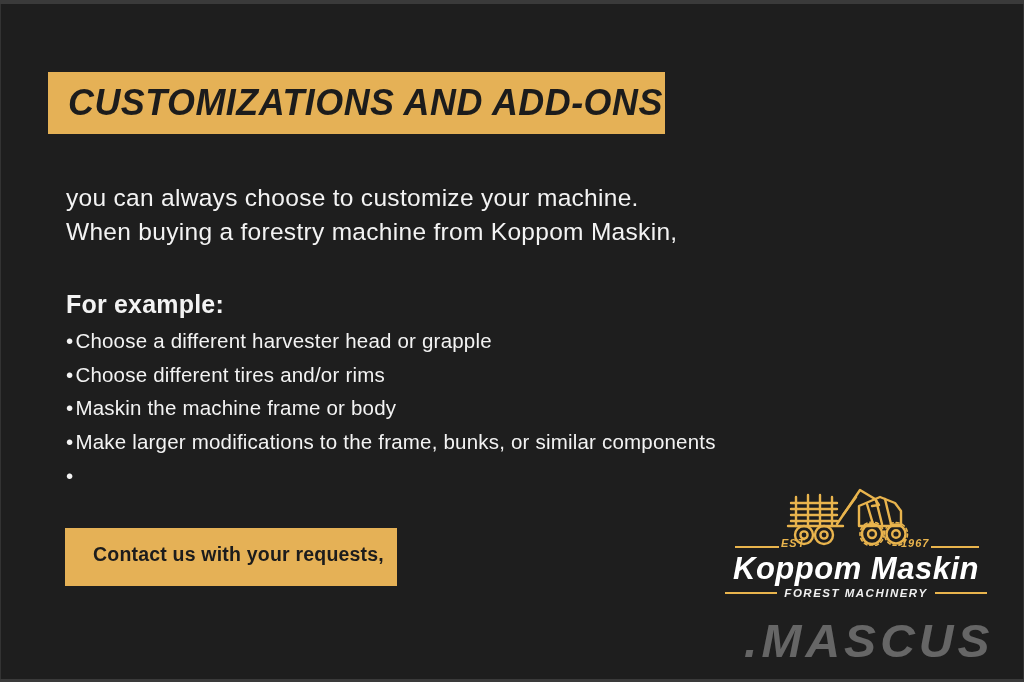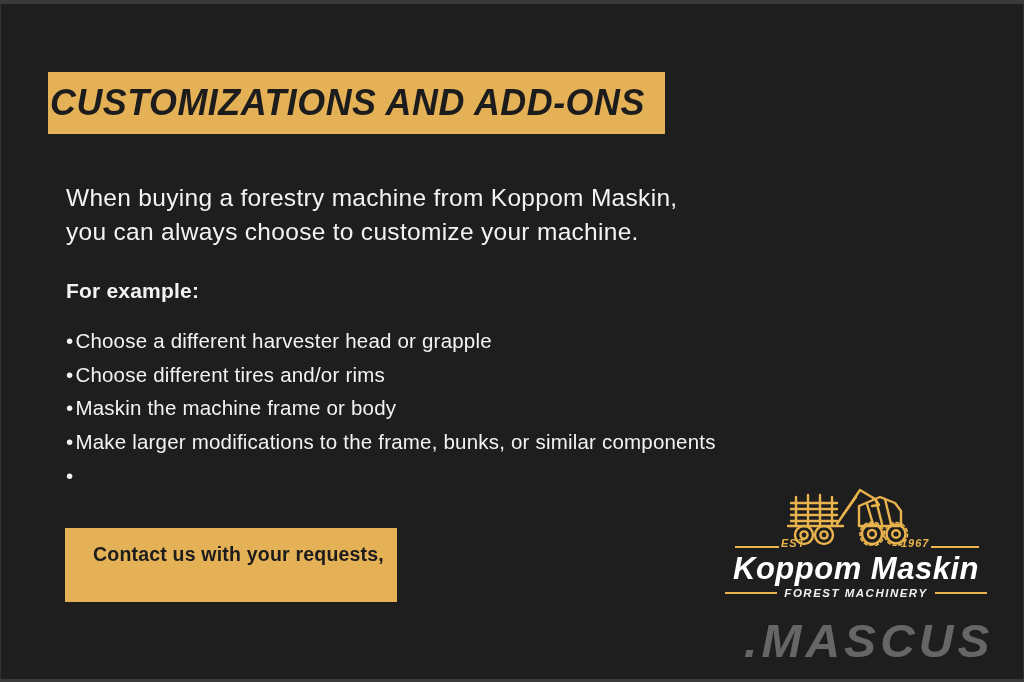--- a/index.html
+++ b/index.html
@@ -21,52 +21,52 @@
     box-shadow:inset 0 0 0 1px #333;
   }
   .edge-line{position:absolute;left:0;right:0;height:4px;background:var(--edge);}
   .edge-line.top{top:0;}
   .edge-line.bottom{bottom:0;height:3px;}
 
   
   .title-banner{
     position:absolute;left:48px;top:72px;width:617px;height:62px;
     background:var(--accent);
-    display:flex;align-items:center;padding-left:2px;
+    display:flex;align-items:center;padding-left:20px;
   }
   .title-banner h1{
     font-size:37px;font-weight:bold;font-style:italic;
     color:var(--text-dark);letter-spacing:.5px;white-space:nowrap;
     transform:scaleX(.97);transform-origin:left center;
   }
 
   
   .intro{
     position:absolute;left:66px;top:181px;
     color:var(--text-light);font-size:24.5px;line-height:33.5px;
     letter-spacing:.3px;
   }
 
   
   .examples-heading{
-    position:absolute;left:66px;top:279px;
-    color:var(--text-light);font-size:21px;font-weight:bold;letter-spacing:.2px;
+    position:absolute;left:66px;top:290px;
+    color:var(--text-light);font-size:25px;font-weight:bold;letter-spacing:.2px;
   }
   .bullet-list{
     position:absolute;left:66px;top:324px;list-style:none;
   }
   .bullet-item{
     color:var(--text-light);font-size:20.5px;line-height:33.7px;
     letter-spacing:.2px;display:flex;align-items:baseline;
   }
   .bullet-marker{margin-right:2px;}
 
   
   .contact-box{
-    position:absolute;left:65px;top:528px;width:332px;height:74px;
+    position:absolute;left:65px;top:528px;width:332px;height:58px;
     background:var(--accent);
     padding:13px 10px 0 28px;
     color:var(--text-dark);font-weight:bold;font-size:19.5px;line-height:27px;
     letter-spacing:.2px;
   }
 
   
   .logo{
     position:absolute;left:725px;top:484px;width:262px;height:122px;
     color:var(--logo-gold);
@@ -110,22 +110,22 @@
 
 <div class="stage">
   <div class="edge-line top"></div>
   <div class="edge-line bottom"></div>
 
   <div class="title-banner">
     <h1>CUSTOMIZATIONS AND ADD-ONS</h1>
   </div>
 
   <div class="intro">
+    <div>you can always choose to customize your machine.</div>
     <div>When buying a forestry machine from Koppom Maskin,</div>
-    <div>you can always choose to customize your machine.</div>
   </div>
 
   <div class="examples-heading">For example:</div>
 
   <ul class="bullet-list">
     <li class="bullet-item">
       <span class="bullet-marker">•</span>
       <span>Choose a different harvester head or grapple</span>
     </li>
     <li class="bullet-item">

